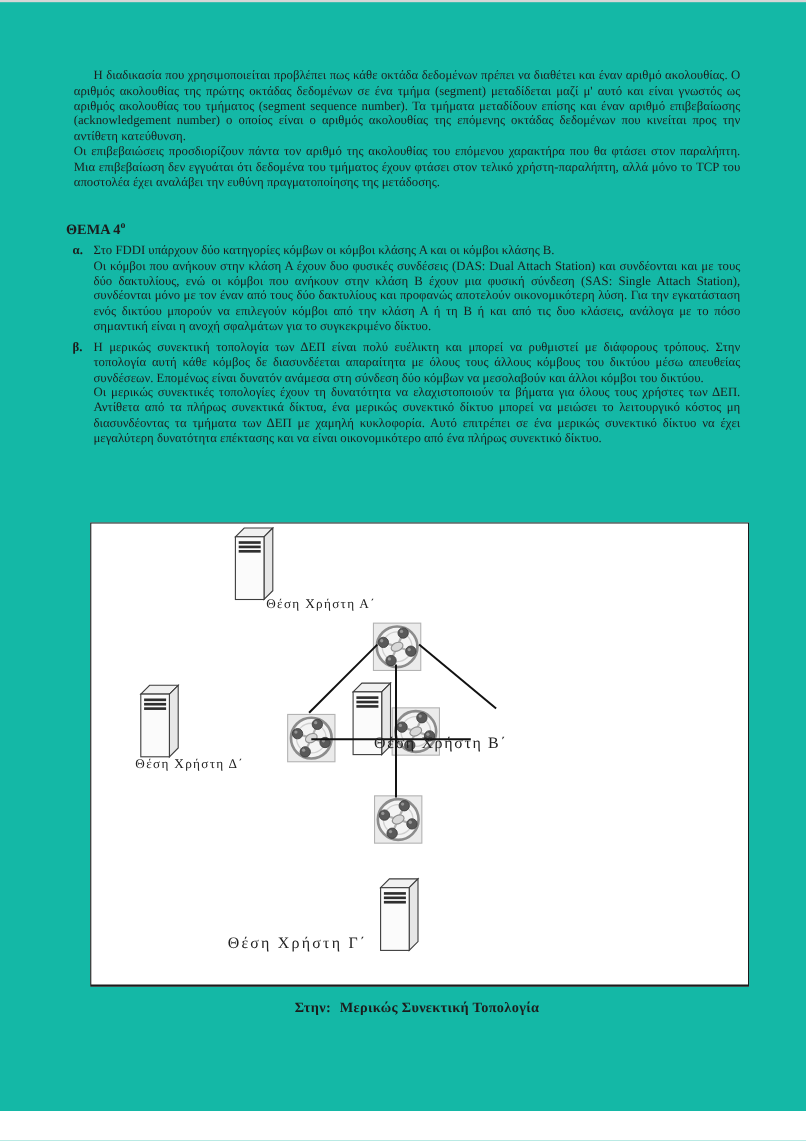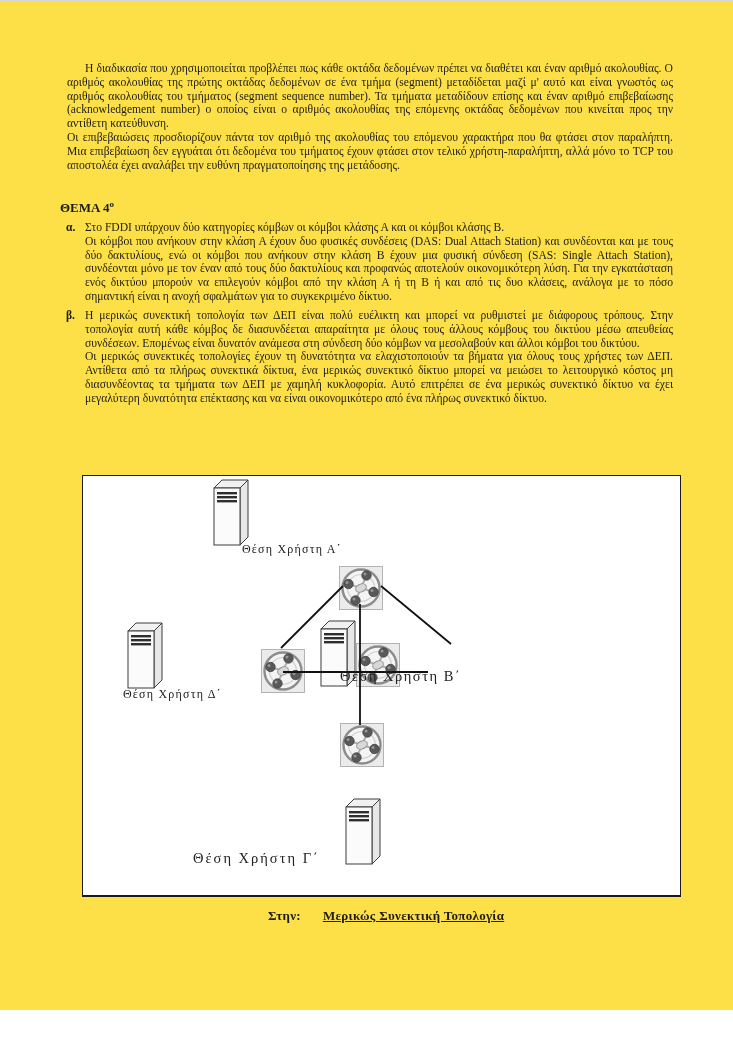--- a/index.html
+++ b/index.html
@@ -1,19 +1,19 @@
 <!DOCTYPE html>
 <html><head>
 <meta charset="utf-8">
 <style>
   html,body{margin:0;padding:0;background:#fff;}
   .page{
     position:relative;
     width:733px;height:1010px;
-    background:#fde047;
+    background:#14b8a6;
     font-family:"Liberation Serif","DejaVu Serif",serif;
     color:#1c1c1c;
     overflow:hidden;
   }
   .scan-top{position:absolute;top:0;left:0;width:733px;height:2px;background:#d6d6d6;}
   .bodytext{font-size:11.6px;line-height:13.8px;text-align:justify;}
   .intro{position:absolute;left:67px;top:62px;width:606px;}
   .intro .p1{text-indent:18px;}
   .heading{position:absolute;left:60px;top:199px;font-size:13px;font-weight:bold;}
   .heading sup{font-size:9px;}
@@ -28,26 +28,26 @@
     background:#fff;
   }
   .diagram-box svg{position:absolute;left:0;top:0;}
   .fig-label{
     position:absolute;color:#222;white-space:nowrap;
     font-family:"Liberation Serif","DejaVu Serif",serif;
   }
   .fig-label-a{left:242px;top:542px;font-size:12px;letter-spacing:1.2px;}
   .fig-label-d{left:99px;top:687px;font-size:12px;letter-spacing:1.2px;margin-left:24px;}
   .fig-label-b{left:340px;top:668px;font-size:14.5px;letter-spacing:1.5px;}
-  .fig-label-g{left:193px;top:850px;font-size:14.5px;letter-spacing:2px;}
+  .fig-label-g{left:207px;top:850px;font-size:14.5px;letter-spacing:2px;}
   .caption{
     position:absolute;left:268px;top:908px;
     font-size:13px;font-weight:bold;letter-spacing:0.3px;white-space:nowrap;
   }
-  .caption .cap-title{margin-left:22px;text-decoration:underline;}
+  .caption .cap-title{margin-left:8px;}
 </style>
 </head>
 <body>
 
 <div class="page">
   <div class="scan-top"></div>
 
   <div class="intro bodytext">
     <div class="p1">Η διαδικασία που χρησιμοποιείται προβλέπει πως κάθε οκτάδα δεδομένων πρέπει να διαθέτει και έναν αριθμό ακολουθίας. Ο αριθμός ακολουθίας της πρώτης οκτάδας δεδομένων σε ένα τμήμα (segment) μεταδίδεται μαζί μ' αυτό και είναι γνωστός ως αριθμός ακολουθίας του τμήματος (segment sequence number). Τα τμήματα μεταδίδουν επίσης και έναν αριθμό επιβεβαίωσης (acknowledgement number) ο οποίος είναι ο αριθμός ακολουθίας της επόμενης οκτάδας δεδομένων που κινείται προς την αντίθετη κατεύθυνση.</div>
     <div class="p2">Οι επιβεβαιώσεις προσδιορίζουν πάντα τον αριθμό της ακολουθίας του επόμενου χαρακτήρα που θα φτάσει στον παραλήπτη. Μια επιβεβαίωση δεν εγγυάται ότι δεδομένα του τμήματος έχουν φτάσει στον τελικό χρήστη-παραλήπτη, αλλά μόνο το TCP του αποστολέα έχει αναλάβει την ευθύνη πραγματοποίησης της μετάδοσης.</div>

